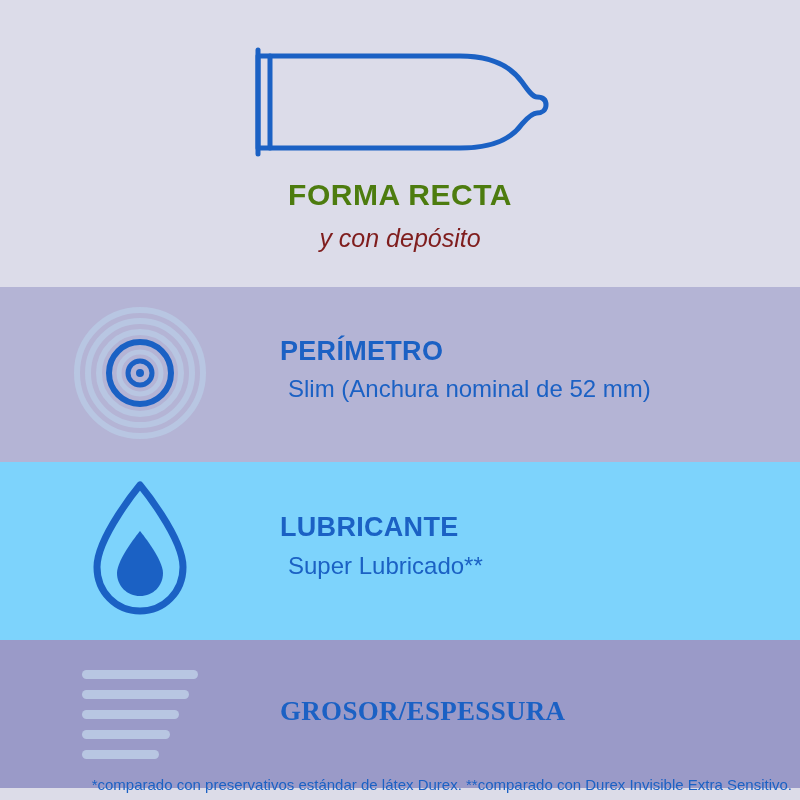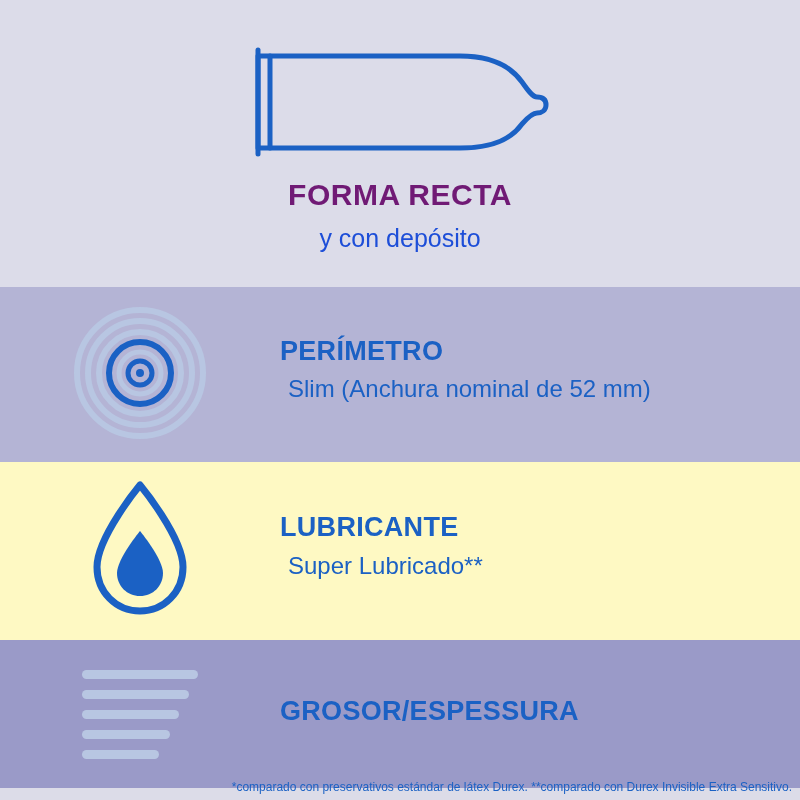--- a/index.html
+++ b/index.html
@@ -33,44 +33,46 @@
     background: #dcdce9;
     flex-direction: column;
     justify-content: center;
   }
   .band-2 {
     height: 175px;
     background: #b4b4d5;
   }
   .band-3 {
     height: 178px;
-    background: #fef9c3;
+    background: #7dd3fc;
   }
   .band-4 {
     height: 148px;
     background: #9a9ac8;
+    font-family: Liberation Serif, serif;
   }
 
   
   .condom-icon {
     margin-top: 6px;
     margin-bottom: 14px;
   }
   .band1-title {
     font-size: 30px;
     font-weight: bold;
-    color: #701a75;
+    color: #4d7c0f;
     letter-spacing: 0.5px;
     line-height: 1;
     margin-bottom: 16px;
   }
   .band1-sub {
     font-size: 25px;
-    color: #1d4ed8;
+    color: #7f1d1d;
     line-height: 1;
+    font-style: italic;
   }
 
   
   .icon-col {
     width: 280px;
     display: flex;
     align-items: center;
     justify-content: center;
     flex: none;
   }
@@ -109,21 +111,21 @@
   .bar.b2 { width: 92%; }
   .bar.b3 { width: 84%; }
   .bar.b4 { width: 76%; }
   .bar.b5 { width: 66%; }
 
   
   .footnote {
     position: absolute;
     right: 8px;
     bottom: 6px;
-    font-size: 12px;
+    font-size: 15px;
     color: #1b61c4;
     text-align: right;
     line-height: 1.2;
     white-space: nowrap;
   }
 </style>
 </head>
 <body>
 
 <div class="infographic">

